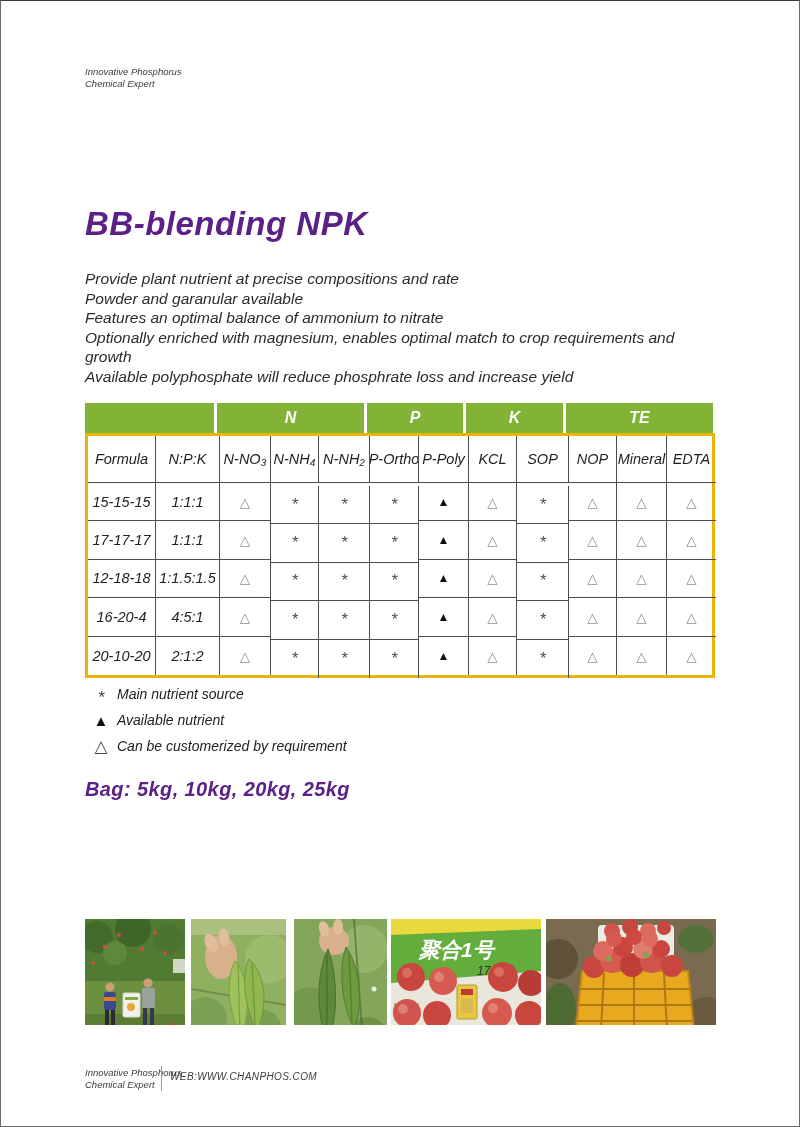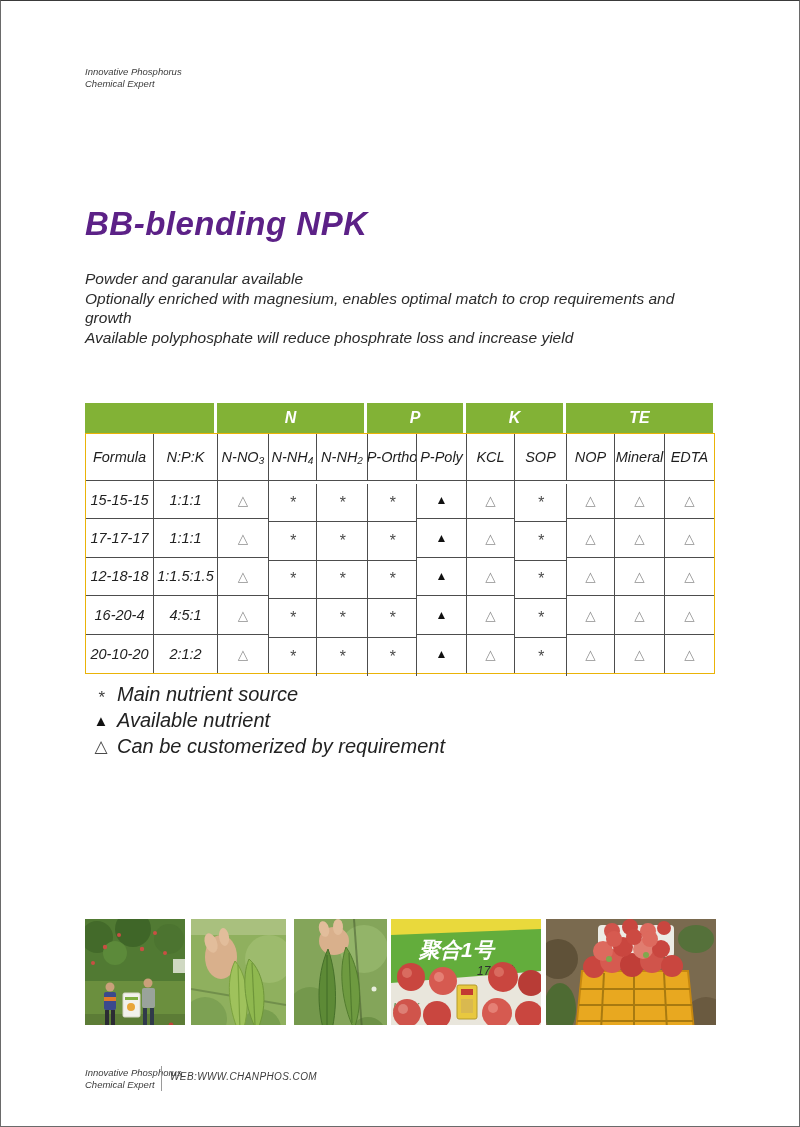--- a/index.html
+++ b/index.html
@@ -25,41 +25,41 @@
     display:flex; align-items:center; justify-content:center;
     border-right:3px solid #fff;
   }
   .gcell.last { border-right:none; }
   .span2 { grid-column:span 2; } .span3 { grid-column:span 3; }
   
   .tbl-grid {
     position:absolute; left:84px; top:432px; width:630px;
     display:grid; grid-template-columns:68px 64px 51px 48px 51px 49px 50px 48px 52px 48px 50px 49px;
     grid-template-rows:47px repeat(5, 38.4px);
-    border:1px solid #eab308;
+    border:3px solid #eab308;
   }
   .cell {
     display:flex; align-items:center; justify-content:center;
     border-right:1px solid #4d4d4d; border-bottom:1px solid #4d4d4d;
     font-size:14.5px; color:#222; overflow:hidden; white-space:nowrap;
   }
   .cell:nth-child(12n) { border-right:none; }
   .cell:nth-last-child(-n+12) { border-bottom:none; }
   .col-head { font-size:14.5px; color:#1e1e1e; }
   .sym-asterisk { font-size:16px; color:#4a4a4a; transform:translateY(3px); }
   .sym-filled { font-size:12px; color:#111; }
   .sym-open { font-size:13.5px; color:#8f8f8f; }
   
   .legend { position:absolute; left:88px; top:680px; }
   .legend-item { display:flex; align-items:center; height:26px; }
   .lsym { display:inline-flex; width:24px; justify-content:center; }
   .lsym-ast { font-size:17px; color:#3d3d3d; transform:translateY(4px); }
   .lsym-filled { font-size:15px; color:#111; }
   .lsym-open { font-size:17px; color:#4a4a4a; }
-  .llab { font-size:20px; color:#222; margin-left:4px; }
+  .llab { font-size:14px; color:#222; margin-left:4px; }
   
   .bag { position:absolute; left:84px; top:777px; font-size:20px; font-weight:bold; letter-spacing:.4px; color:#5C2187; }
   
   .photo { position:absolute; top:918px; height:106px; overflow:hidden; }
   .photo svg { display:block; }
   
   .footer-brand { position:absolute; left:84px; top:1066px; font-size:9.5px; line-height:11.5px; color:#3c3c3c; }
   .footer-divider { position:absolute; left:160px; top:1065px; height:25px; border-left:1px solid #9a9a9a; }
   .footer-web { position:absolute; left:169px; top:1070px; font-size:10px; letter-spacing:.4px; color:#3c3c3c; }
 </style>
@@ -69,21 +69,23 @@
 <div class="page">
 
   <div class="brand-top">
     <div>Innovative Phosphorus</div>
     <div>Chemical Expert</div>
   </div>
 
   <div class="title">BB-blending NPK</div>
 
   <div class="features">
+    <div>Provide plant nutrient at precise compositions and rate</div>
     <div>Powder and garanular available</div>
+    <div>Features an optimal balance of ammonium to nitrate</div>
     <div>Optionally enriched with magnesium, enables optimal match to crop requirements and growth</div>
     <div>Available polyphosphate will reduce phosphrate loss and  increase yield</div>
   </div>
 
   <div class="tbl-groups">
     <div class="gcell span2"></div>
     <div class="gcell span3">N</div>
     <div class="gcell span2">P</div>
     <div class="gcell span2">K</div>
     <div class="gcell span3 last">TE</div>
@@ -172,20 +174,21 @@
     <div class="legend-item">
       <span class="lsym lsym-filled">▲</span>
       <span class="llab">Available nutrient</span>
     </div>
     <div class="legend-item">
       <span class="lsym lsym-open">△</span>
       <span class="llab">Can be customerized by requirement</span>
     </div>
   </div>
 
+  <div class="bag">Bag: 5kg, 10kg, 20kg, 25kg</div>
 
   <div class="photo" style="left:84px;width:100px">
     <svg width="100" height="139" viewBox="0 0 100 139">
       <rect width="100" height="139" fill="#6b8f3e"></rect>
       <rect width="100" height="62" fill="#517a33"></rect>
       <circle cx="12" cy="18" r="16" fill="#436a2a"></circle>
         <circle cx="48" cy="10" r="18" fill="#3f6628"></circle>
       <circle cx="84" cy="20" r="15" fill="#4c7430"></circle>
         <circle cx="30" cy="34" r="12" fill="#5c8a3a"></circle>
       <rect x="88" y="40" width="12" height="14" fill="#cfd8c2"></rect>

